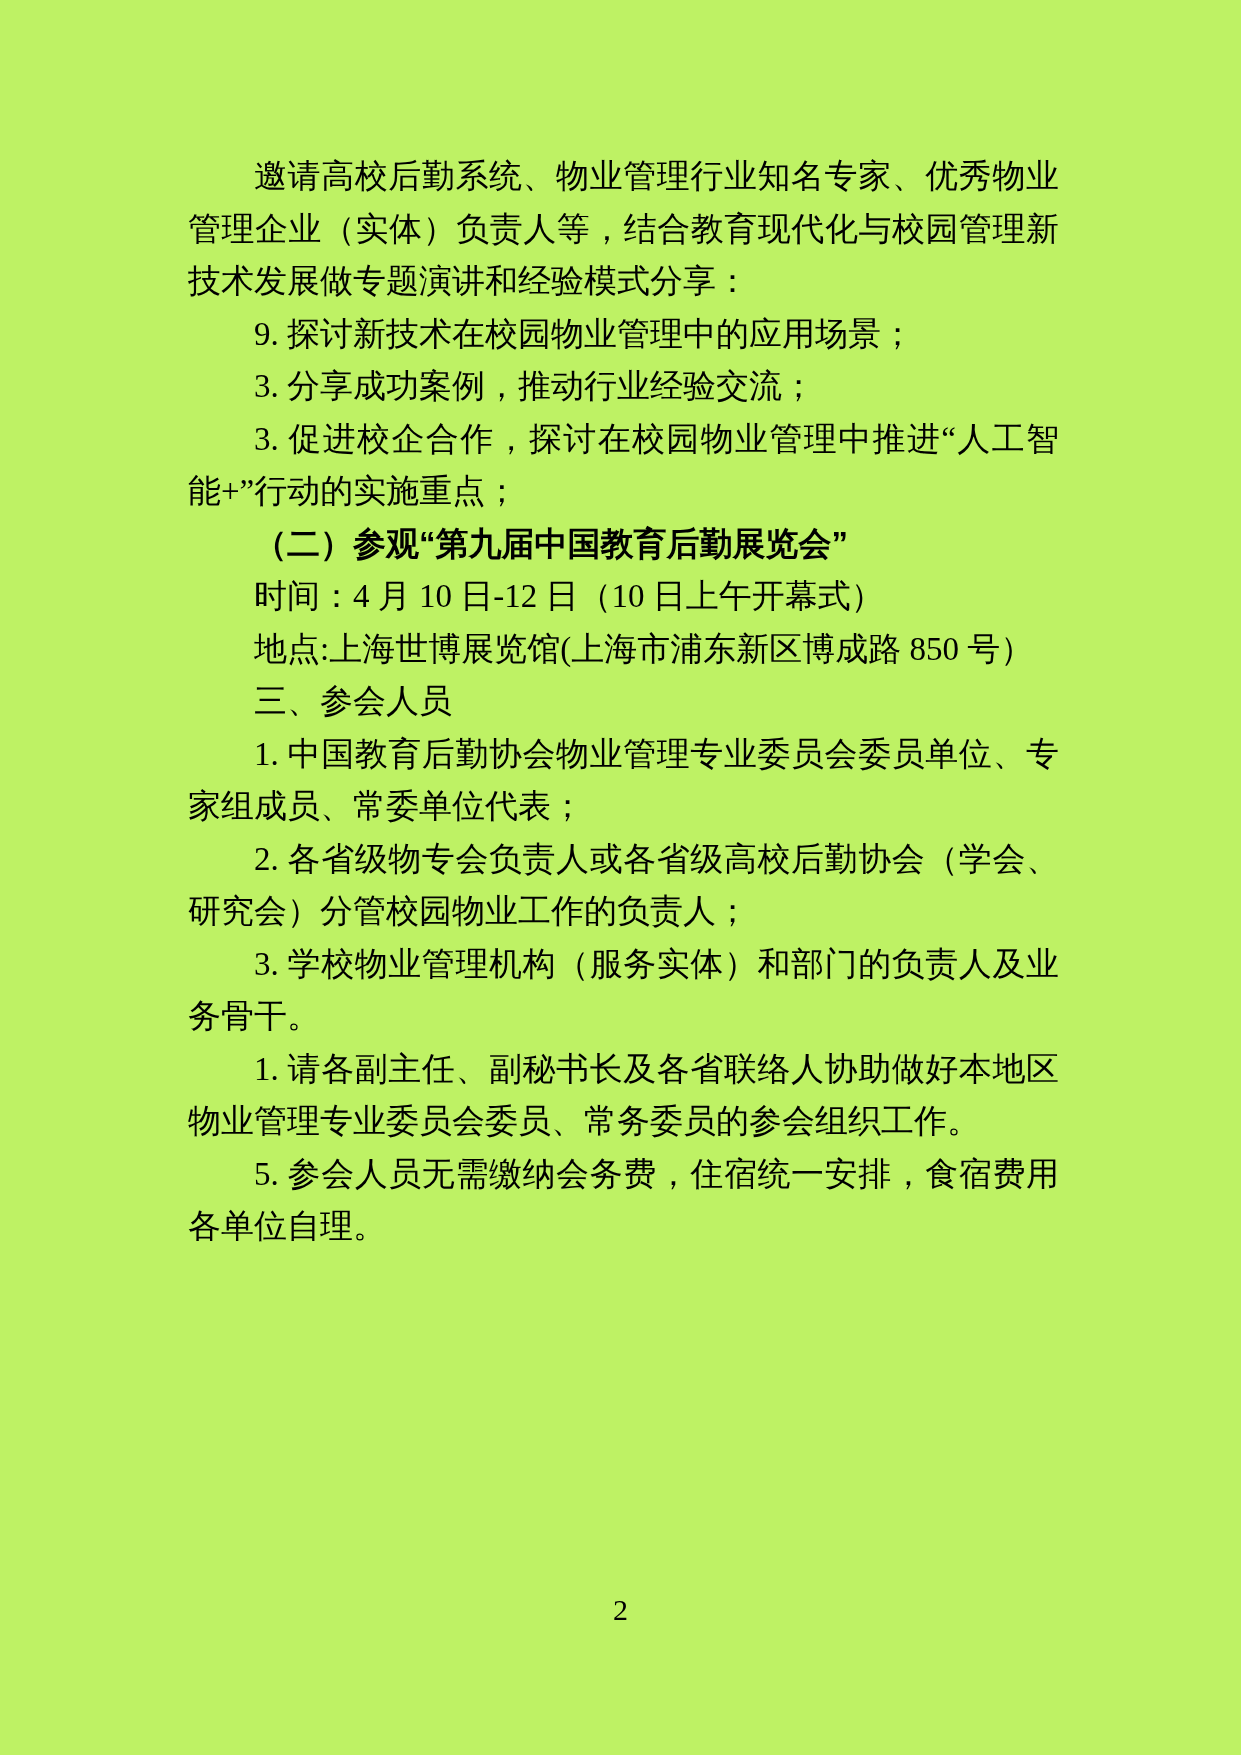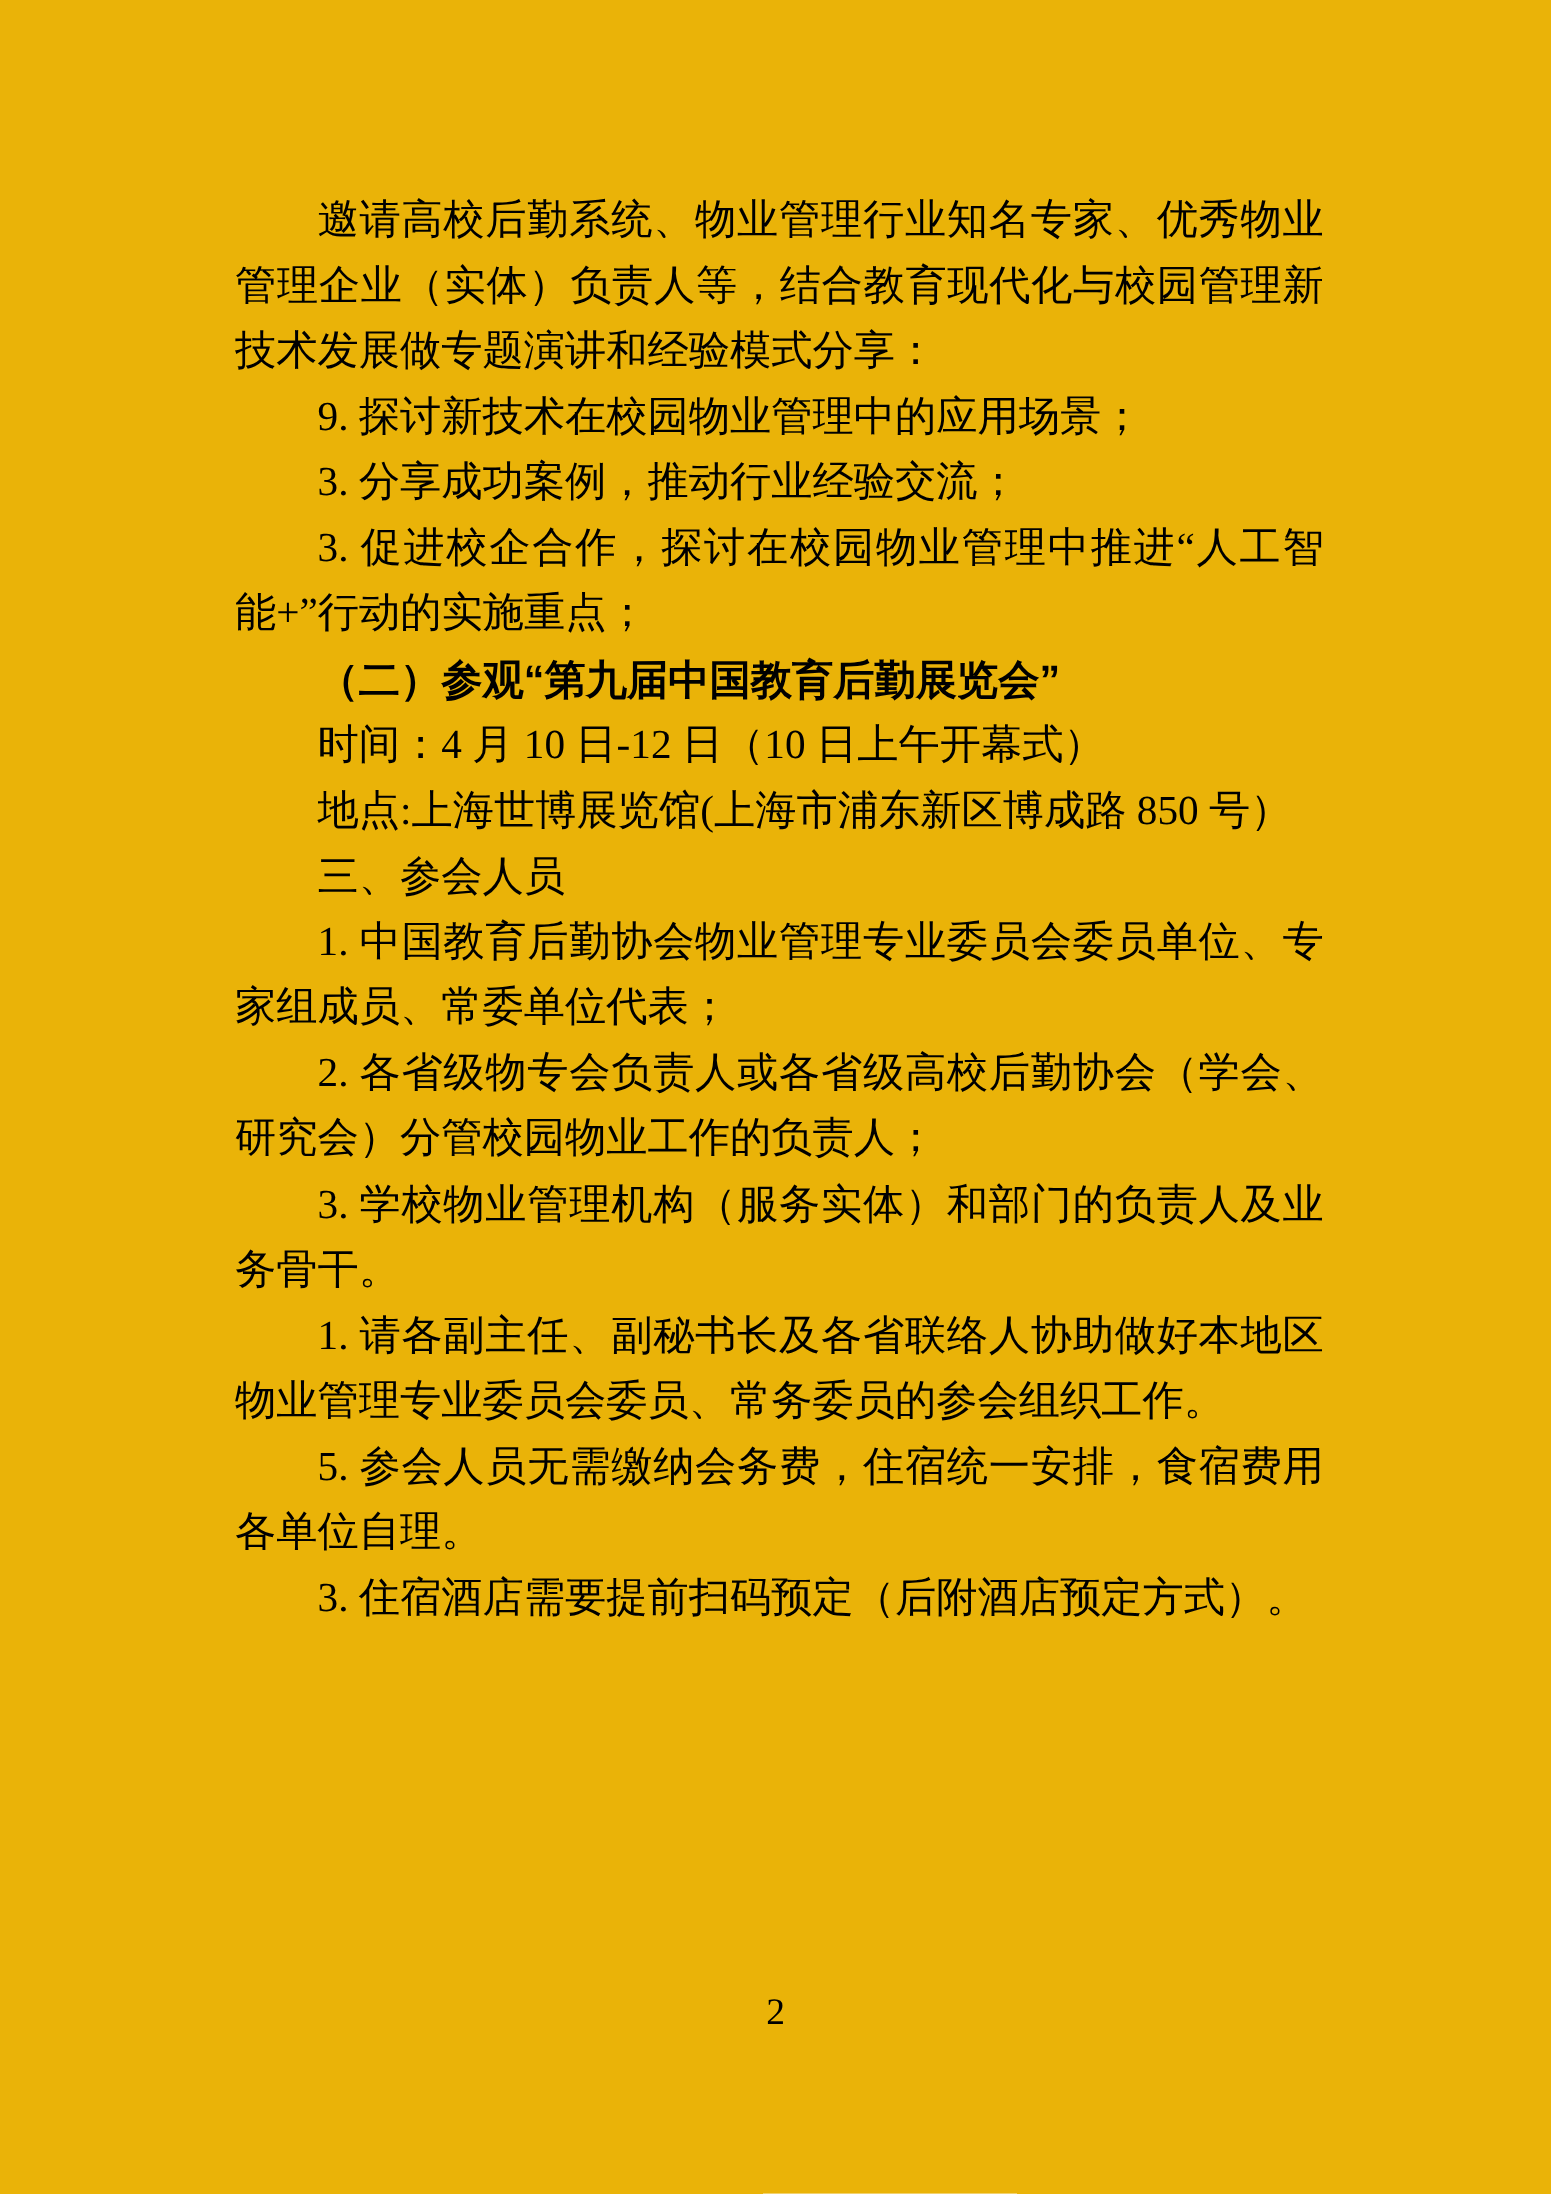--- a/index.html
+++ b/index.html
@@ -4,21 +4,21 @@
 <style>
   html, body {
     margin: 0;
     padding: 0;
     background: #ffffff;
   }
   .page {
     position: relative;
     width: 1241px;
     height: 1755px;
-    background: #eab308;
+    background: #bef264;
     overflow: hidden;
     font-family: "Liberation Serif", "DejaVu Serif", serif;
     color: #000000;
   }
   .content {
     position: absolute;
     left: 188px;
     top: 150px;
     width: 871px;
   }
@@ -71,18 +71,17 @@
       <p class="para style-body">3. 促进校企合作，探讨在校园物业管理中推进“人工智能+”行动的实施重点；</p>
       <p class="para style-heading-song">（二）参观“第九届中国教育后勤展览会”</p>
       <p class="para style-body">时间：4 月 10 日-12 日（10 日上午开幕式）</p>
       <p class="para style-body">地点:上海世博展览馆(上海市浦东新区博成路 850 号）</p>
       <p class="para style-heading-hei">三、参会人员</p>
       <p class="para style-body">1. 中国教育后勤协会物业管理专业委员会委员单位、专家组成员、常委单位代表；</p>
       <p class="para style-body">2. 各省级物专会负责人或各省级高校后勤协会（学会、研究会）分管校园物业工作的负责人；</p>
       <p class="para style-body">3. 学校物业管理机构（服务实体）和部门的负责人及业务骨干。</p>
       <p class="para style-body">1. 请各副主任、副秘书长及各省联络人协助做好本地区物业管理专业委员会委员、常务委员的参会组织工作。</p>
       <p class="para style-body">5. 参会人员无需缴纳会务费，住宿统一安排，食宿费用各单位自理。</p>
-      <p class="para style-body">3. 住宿酒店需要提前扫码预定（后附酒店预定方式）。</p>
     </main>
   <div class="footer">
     <span class="page-number">2</span>
   </div>
 </div>
 
 </body></html>

